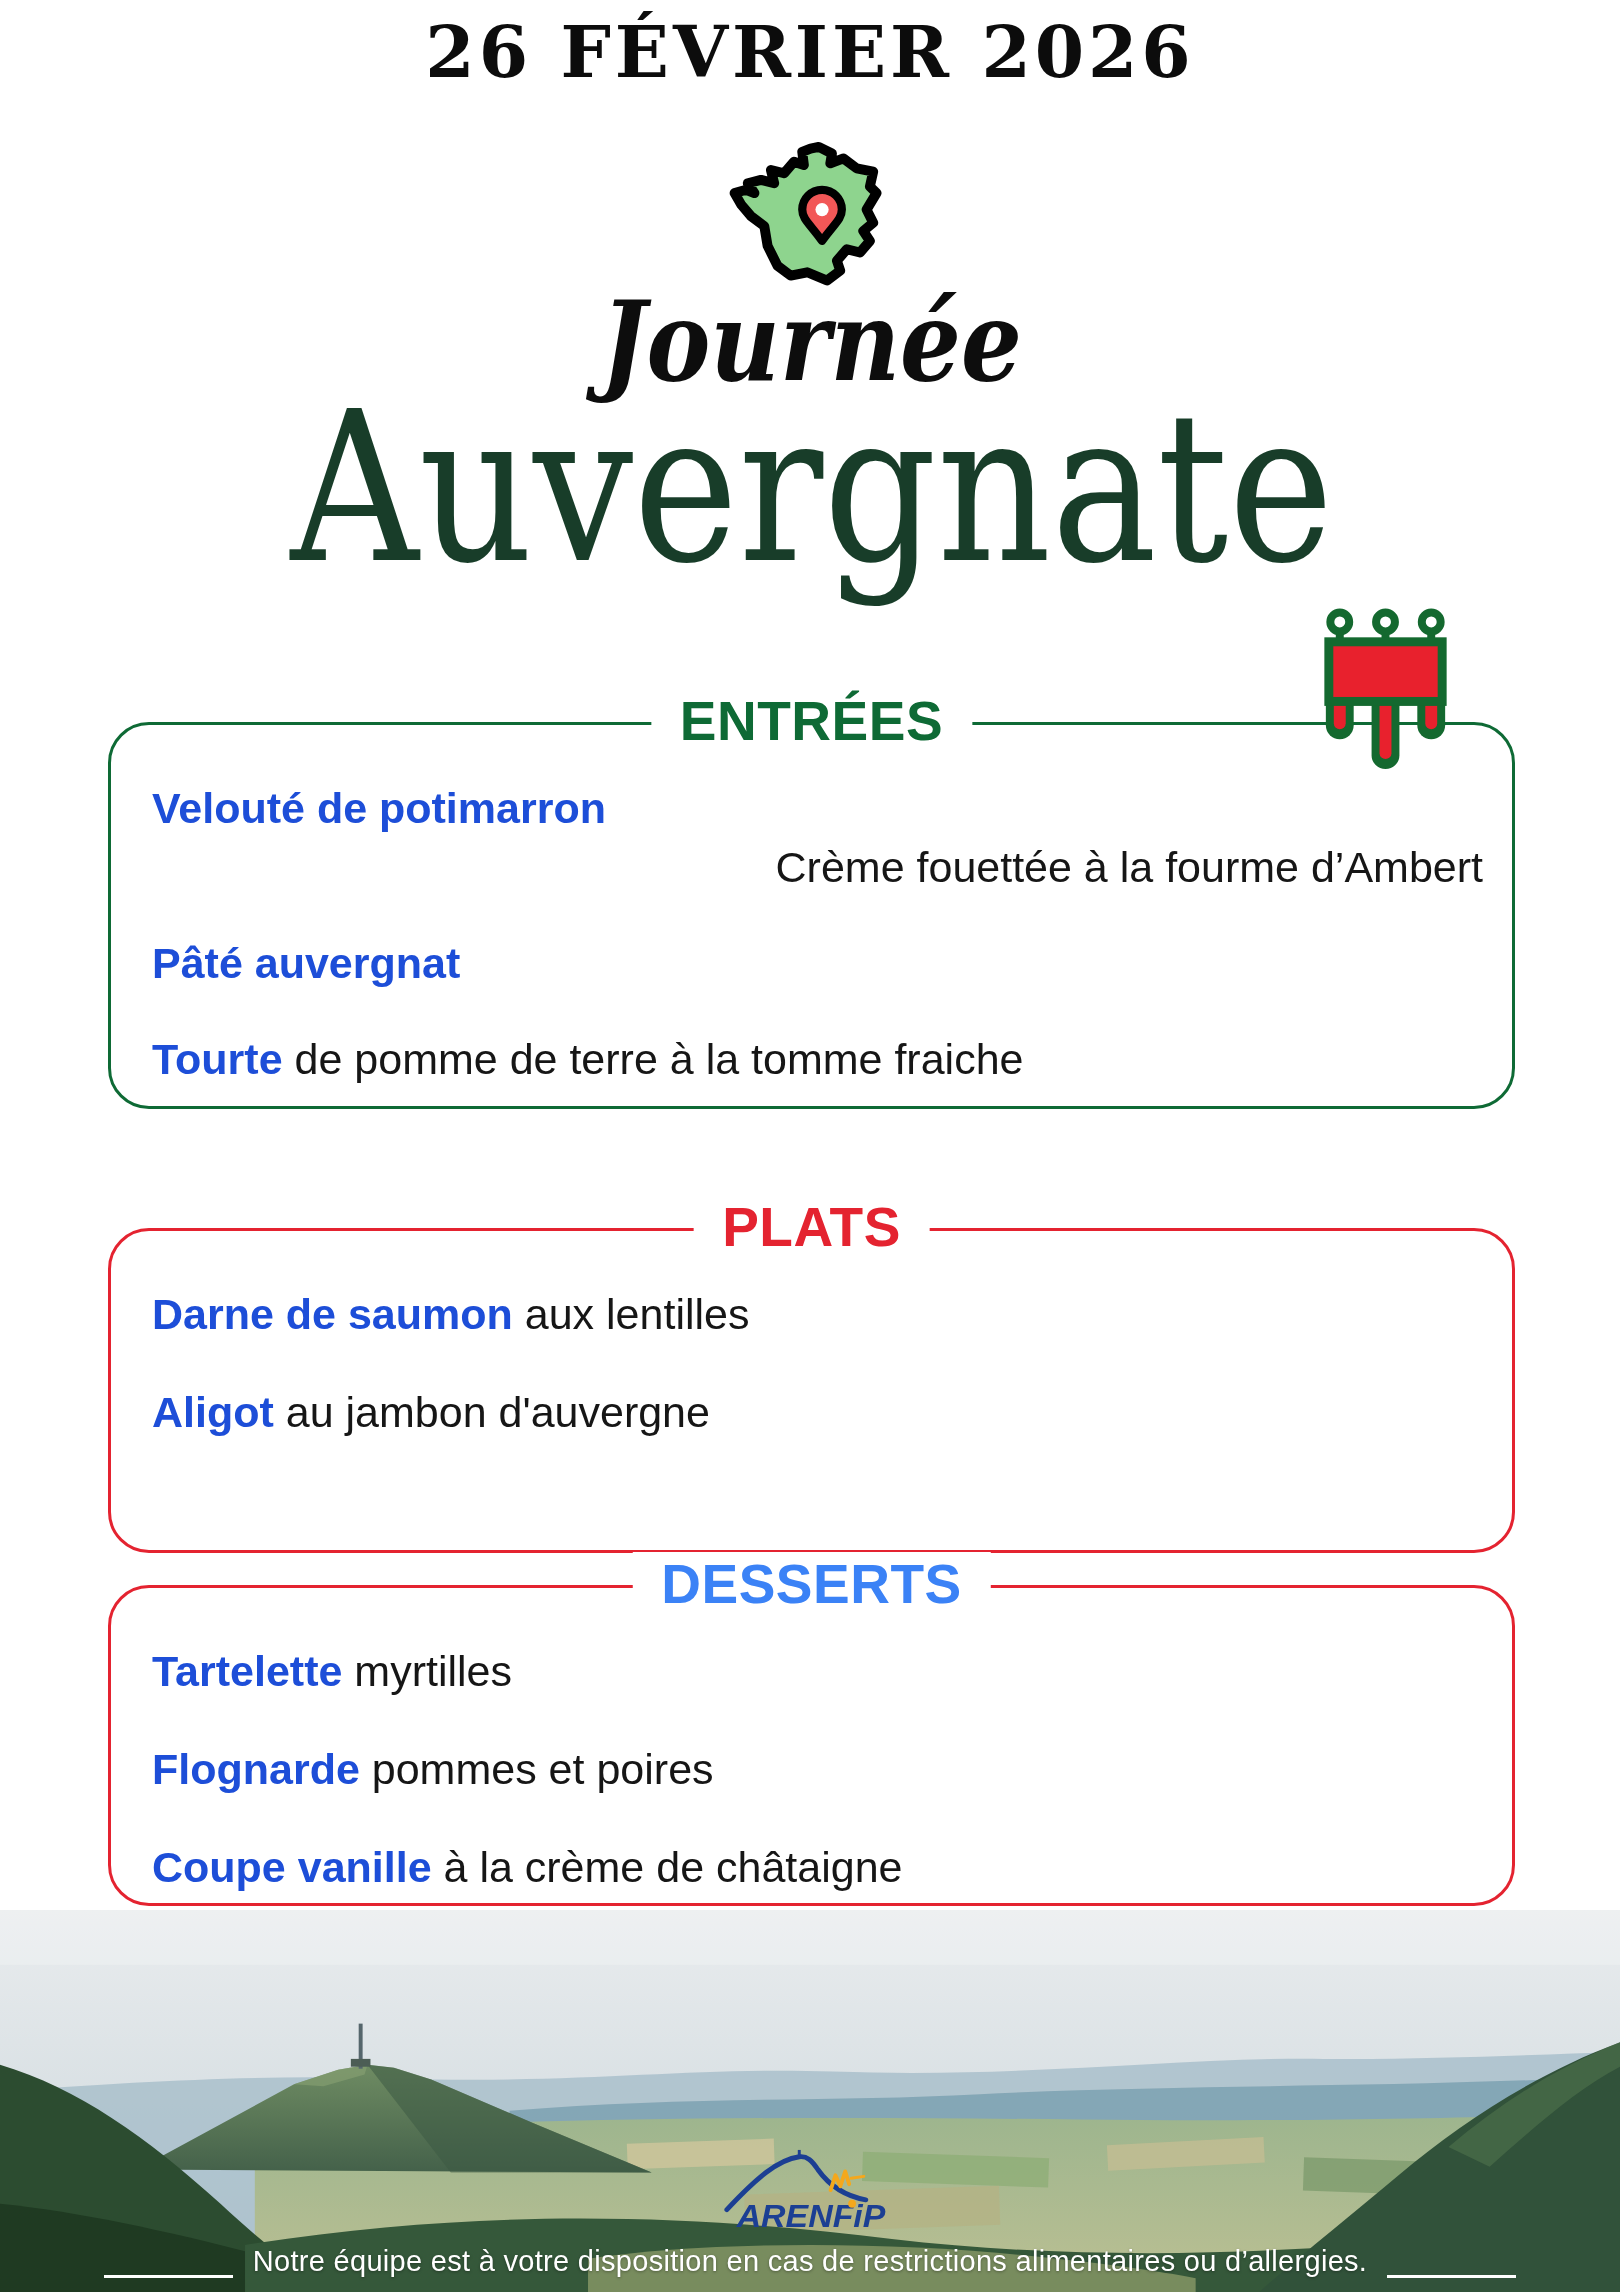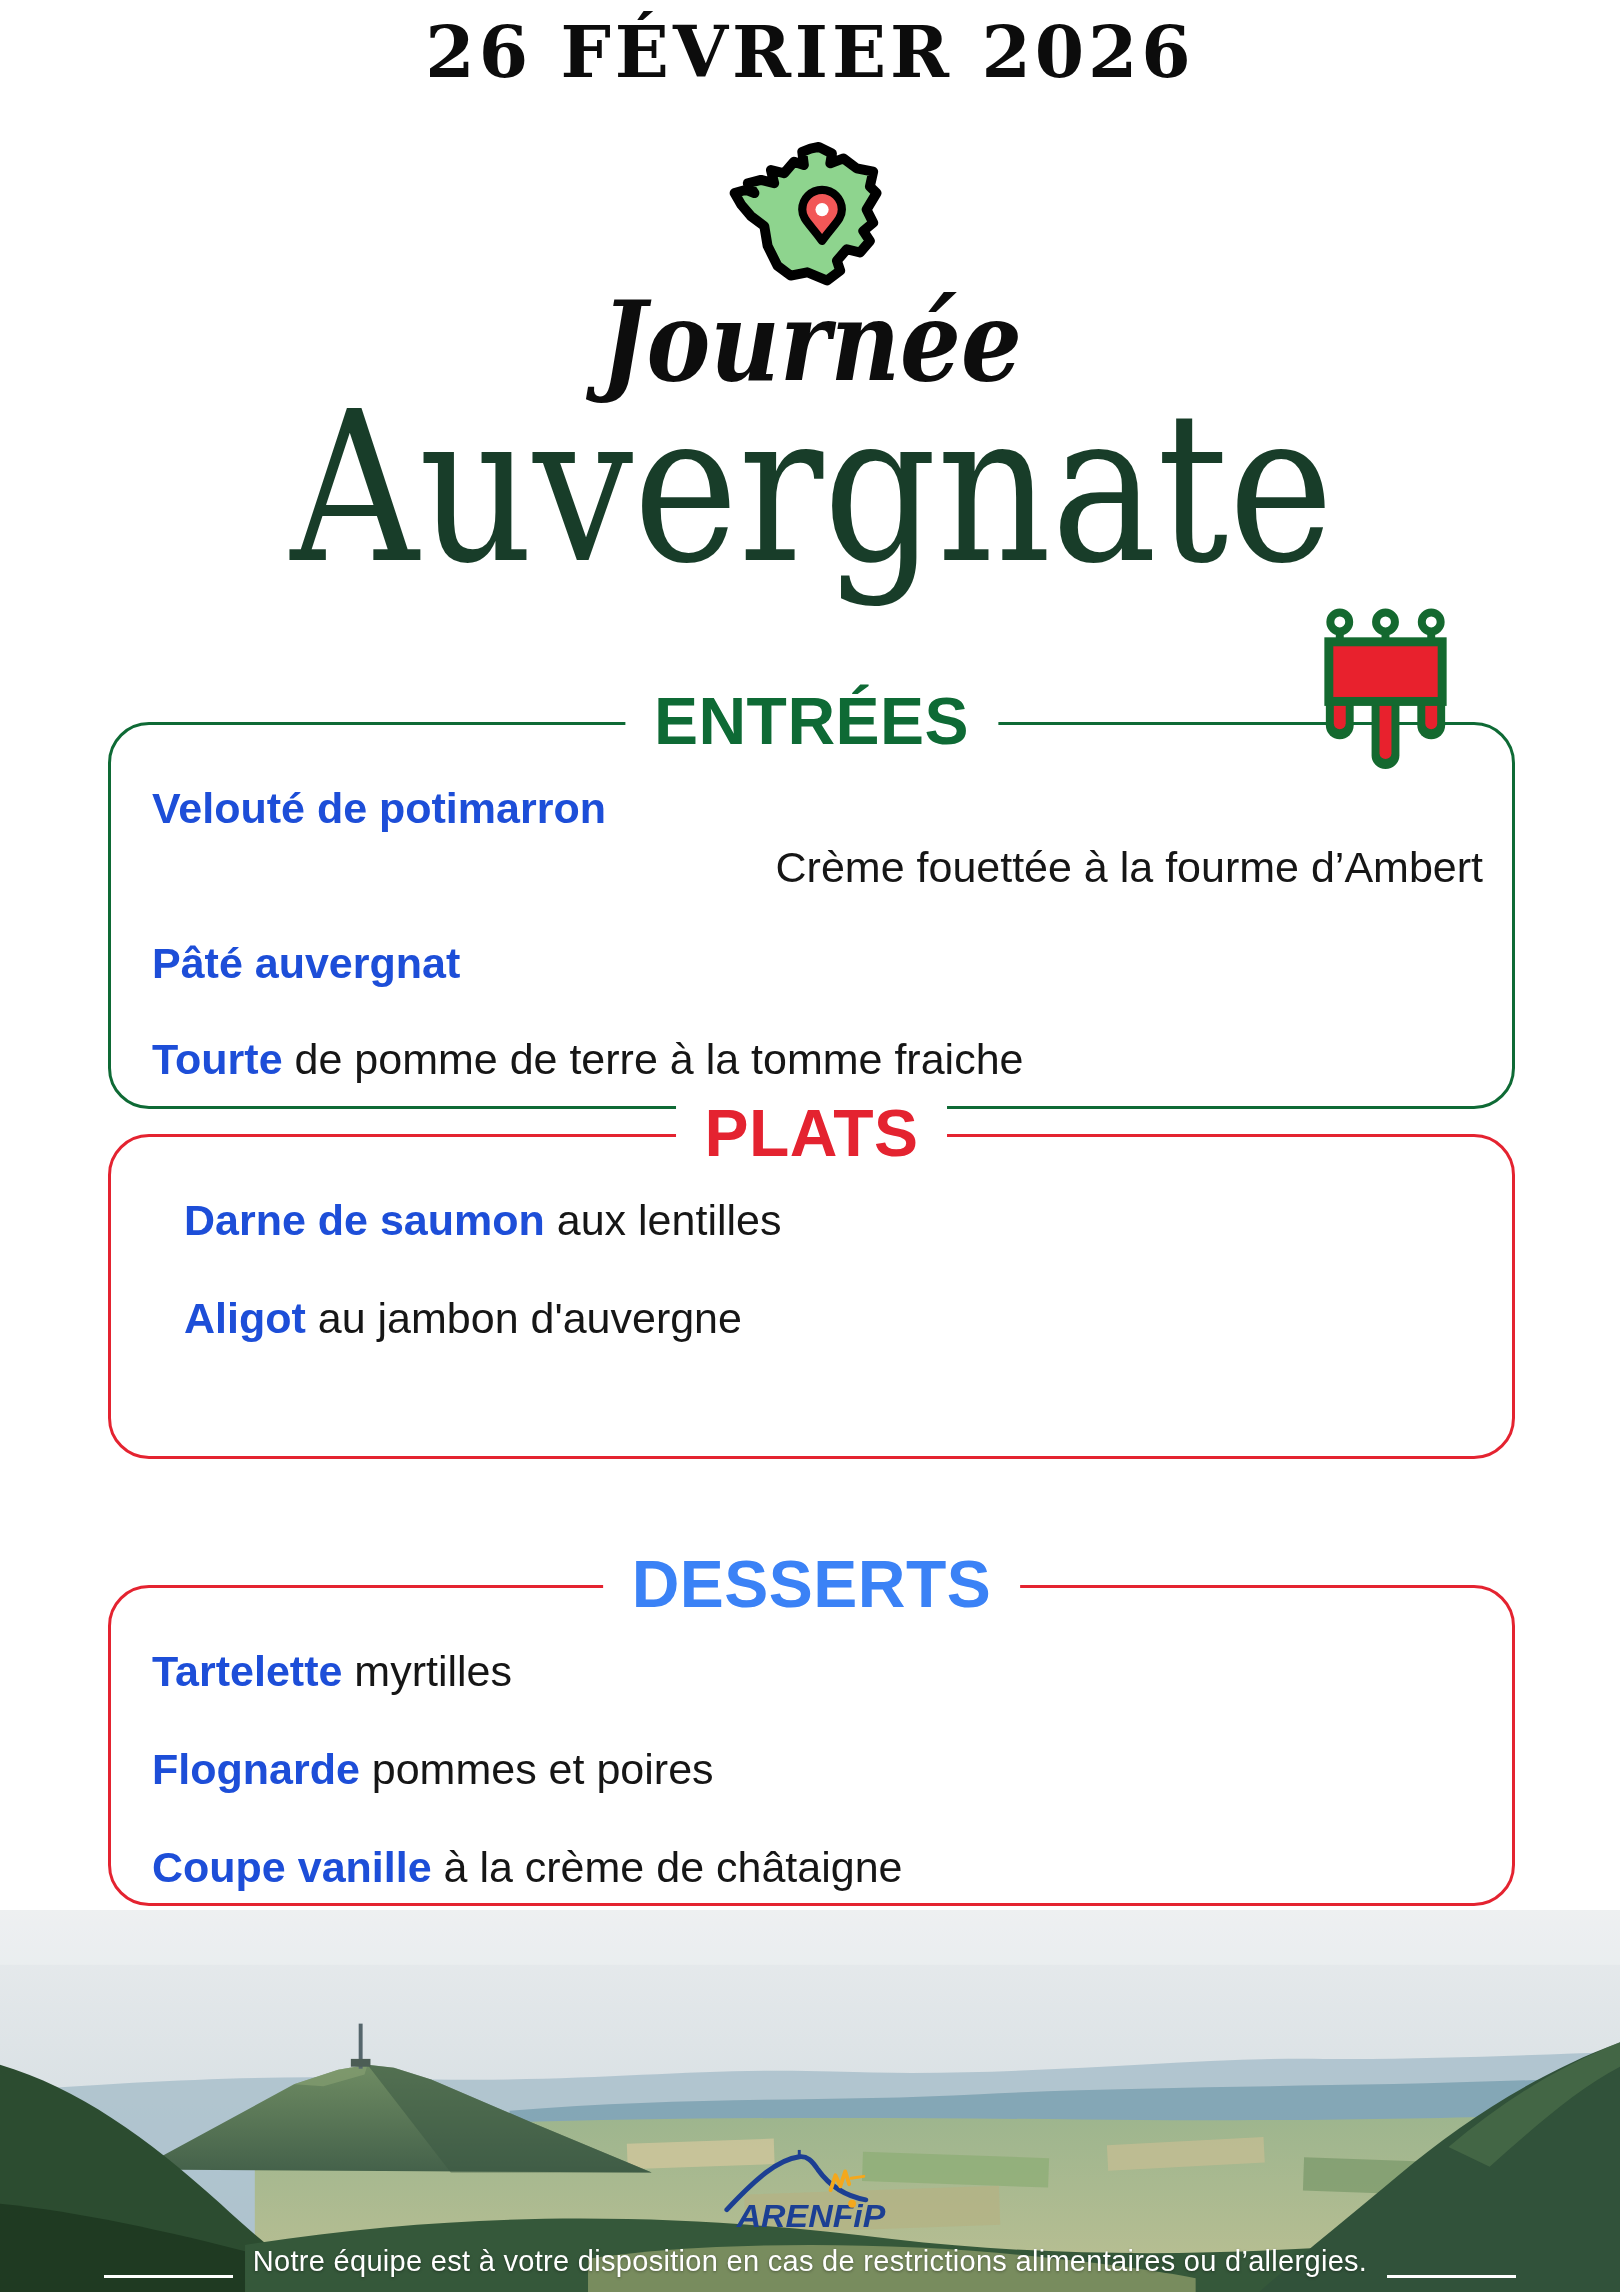--- a/index.html
+++ b/index.html
@@ -12,25 +12,25 @@
         letter-spacing:3.9px;color:#0c0c0c;}
   .map-wrap{position:absolute;left:727px;top:137px;width:167px;height:165px;}
   .journee-wrap{position:absolute;left:578px;top:282px;width:467px;height:137px;}
   .auvergnate-wrap{position:absolute;left:265px;top:388px;width:1094px;height:227px;text-decoration:underline;}
   .flag-wrap{position:absolute;left:1319px;top:608px;width:133px;height:169px;z-index:5;}
 
   
   .menu-box{position:absolute;left:108px;width:1407px;border:3.9px solid;border-radius:41px;
             box-sizing:border-box;background:#fff;}
   .menu-box .section-title{position:absolute;top:-3.9px;left:50%;transform:translate(-50%,-50%);
-            background:#fff;padding:0 29px;font-weight:700;font-size:66px;letter-spacing:0.5px;
+            background:#fff;padding:0 29px;font-weight:700;font-size:55px;letter-spacing:0.5px;
             white-space:nowrap;}
   .box-entrees{top:722px;height:387px;border-color:#0e6a35;}
   .box-entrees .section-title{color:#0e6a35;}
-  .box-plats{top:1134px;height:325px;border-color:#e42330;padding-left:32px;}
+  .box-plats{top:1228px;height:325px;border-color:#e42330;}
   .box-plats .section-title{color:#e42330;}
   .box-desserts{top:1585px;height:321px;border-color:#e42330;}
   .box-desserts .section-title{color:#3b82f6;}
 
   .items{padding:59px 29px 0 41px;}
   .item{font-size:43px;line-height:1.14;color:#161616;margin-bottom:49px;}
   .item b{font-weight:700;color:#1d4ed8;}
   .item .desc{font-weight:400;margin-top:10px;text-align:right;}
   .box-entrees .item{margin-bottom:47px;}
 

